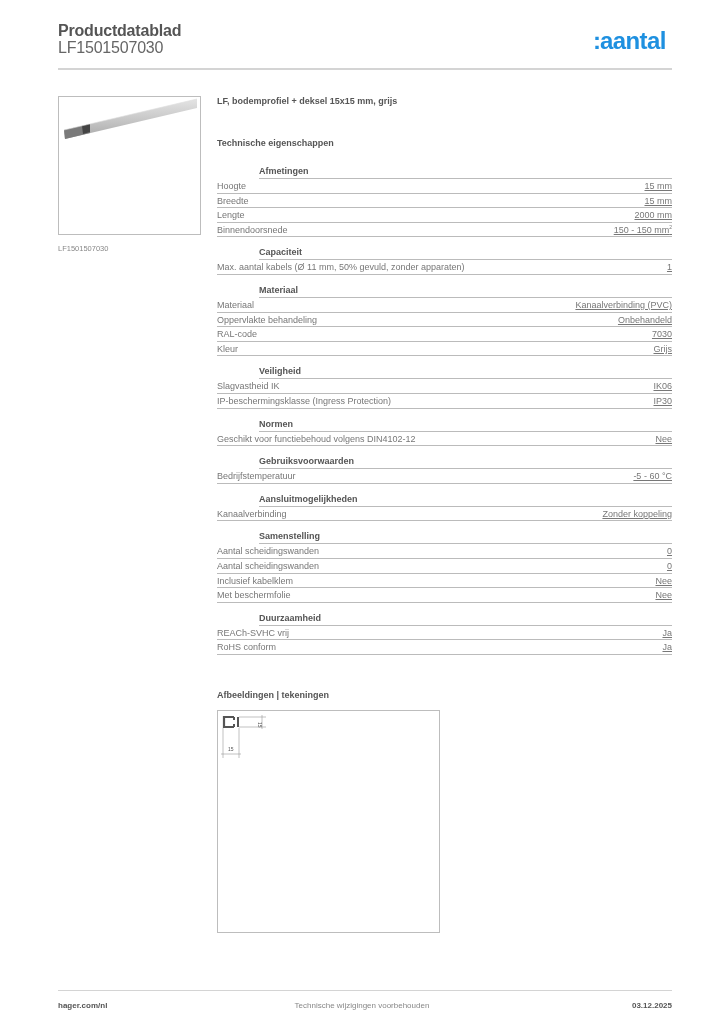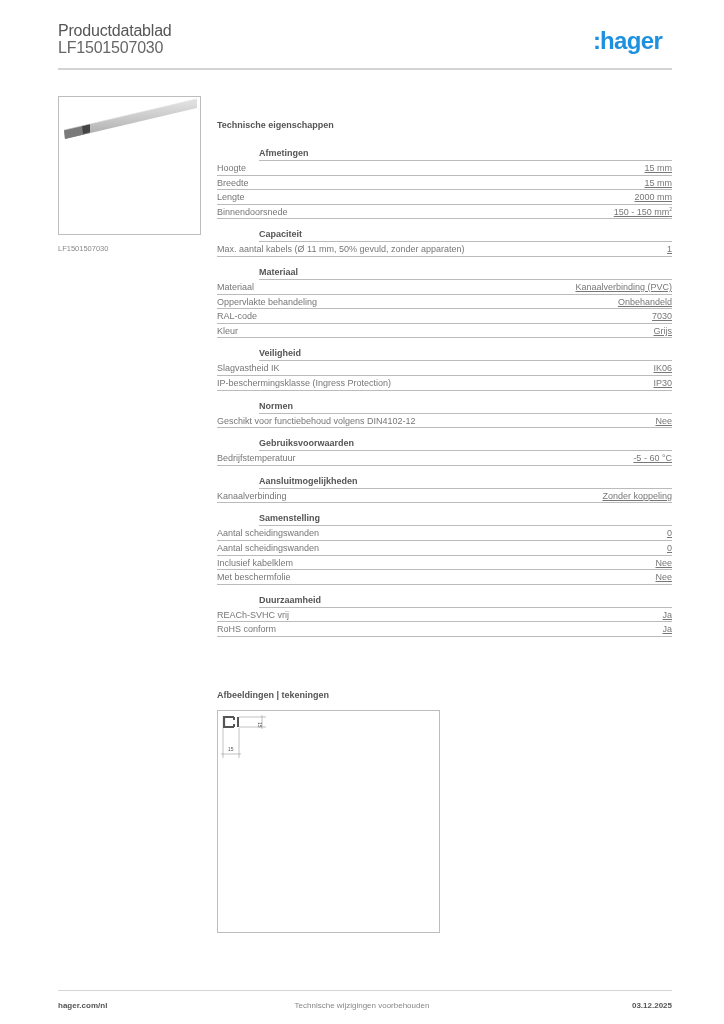--- a/index.html
+++ b/index.html
@@ -5,21 +5,21 @@
     * { box-sizing: border-box; margin: 0; padding: 0; }
     html, body { width: 724px; height: 1024px; background: #ffffff; }
     body {
       position: relative;
       font-family: "Liberation Sans", sans-serif;
       color: #555;
       overflow: hidden;
     }
     .header-title {
       position: absolute; left: 58px; top: 22px;
-      font-size: 16px; font-weight: normal; color: #555; letter-spacing: -0.2px;
+      font-size: 16px; font-weight: bold; color: #555; letter-spacing: -0.2px;
     }
     .header-code {
       position: absolute; left: 58px; top: 39px;
       font-size: 16px; color: #666; letter-spacing: -0.2px;
     }
     .logo {
       position: absolute; left: 593px; top: 27px;
       font-size: 24px; font-weight: bold; color: #1e90e0; letter-spacing: -0.6px;
       line-height: 28px;
     }
@@ -80,21 +80,21 @@
       position: absolute; right: 52px; top: 1001px;
       font-size: 8px; font-weight: bold; color: #555;
     }
   </style>
 </head>
 <body>
 
 <div>
   <div class="header-title">Productdatablad</div>
   <div class="header-code">LF1501507030</div>
-  <div class="logo"><span class="colon">:</span><span>hager</span></div>
+  <div class="logo"><span class="colon">:</span><span>aantal</span></div>
   <div class="header-rule"></div>
 </div>
 
 <div class="product-image">
   <svg width="143" height="139" viewBox="0 0 143 139">
     <defs>
       <linearGradient id="ductg" x1="0" y1="0" x2="0" y2="1">
         <stop offset="0" stop-color="#e4e4e4"></stop>
         <stop offset="0.5" stop-color="#c8c8c8"></stop>
         <stop offset="1" stop-color="#a8a8a8"></stop>
@@ -102,20 +102,21 @@
     </defs>
     <polygon points="5,33 138,2 138,11 6,42" fill="url(#ductg)"></polygon>
     <polygon points="5,33 31,27 31,36 6,42" fill="#7a7a7a"></polygon>
     <polygon points="23,29 31,27 31,35 24,37" fill="#444"></polygon>
     <line x1="5" y1="33" x2="138" y2="2" stroke="#ddd" stroke-width="0.6"></line>
   </svg>
 </div>
 <div class="image-caption">LF1501507030</div>
 
 <div class="main">
+  <div class="product-name">LF, bodemprofiel + deksel 15x15 mm, grijs</div>
   <div class="tech-title">Technische eigenschappen</div>
   <div id="sections">
       <div class="section">
         <div class="section-title">Afmetingen</div>
         <div class="row">
           <span>Hoogte</span>
           <span class="val"><span>15 mm</span></span>
         </div>
         <div class="row">
           <span>Breedte</span>

